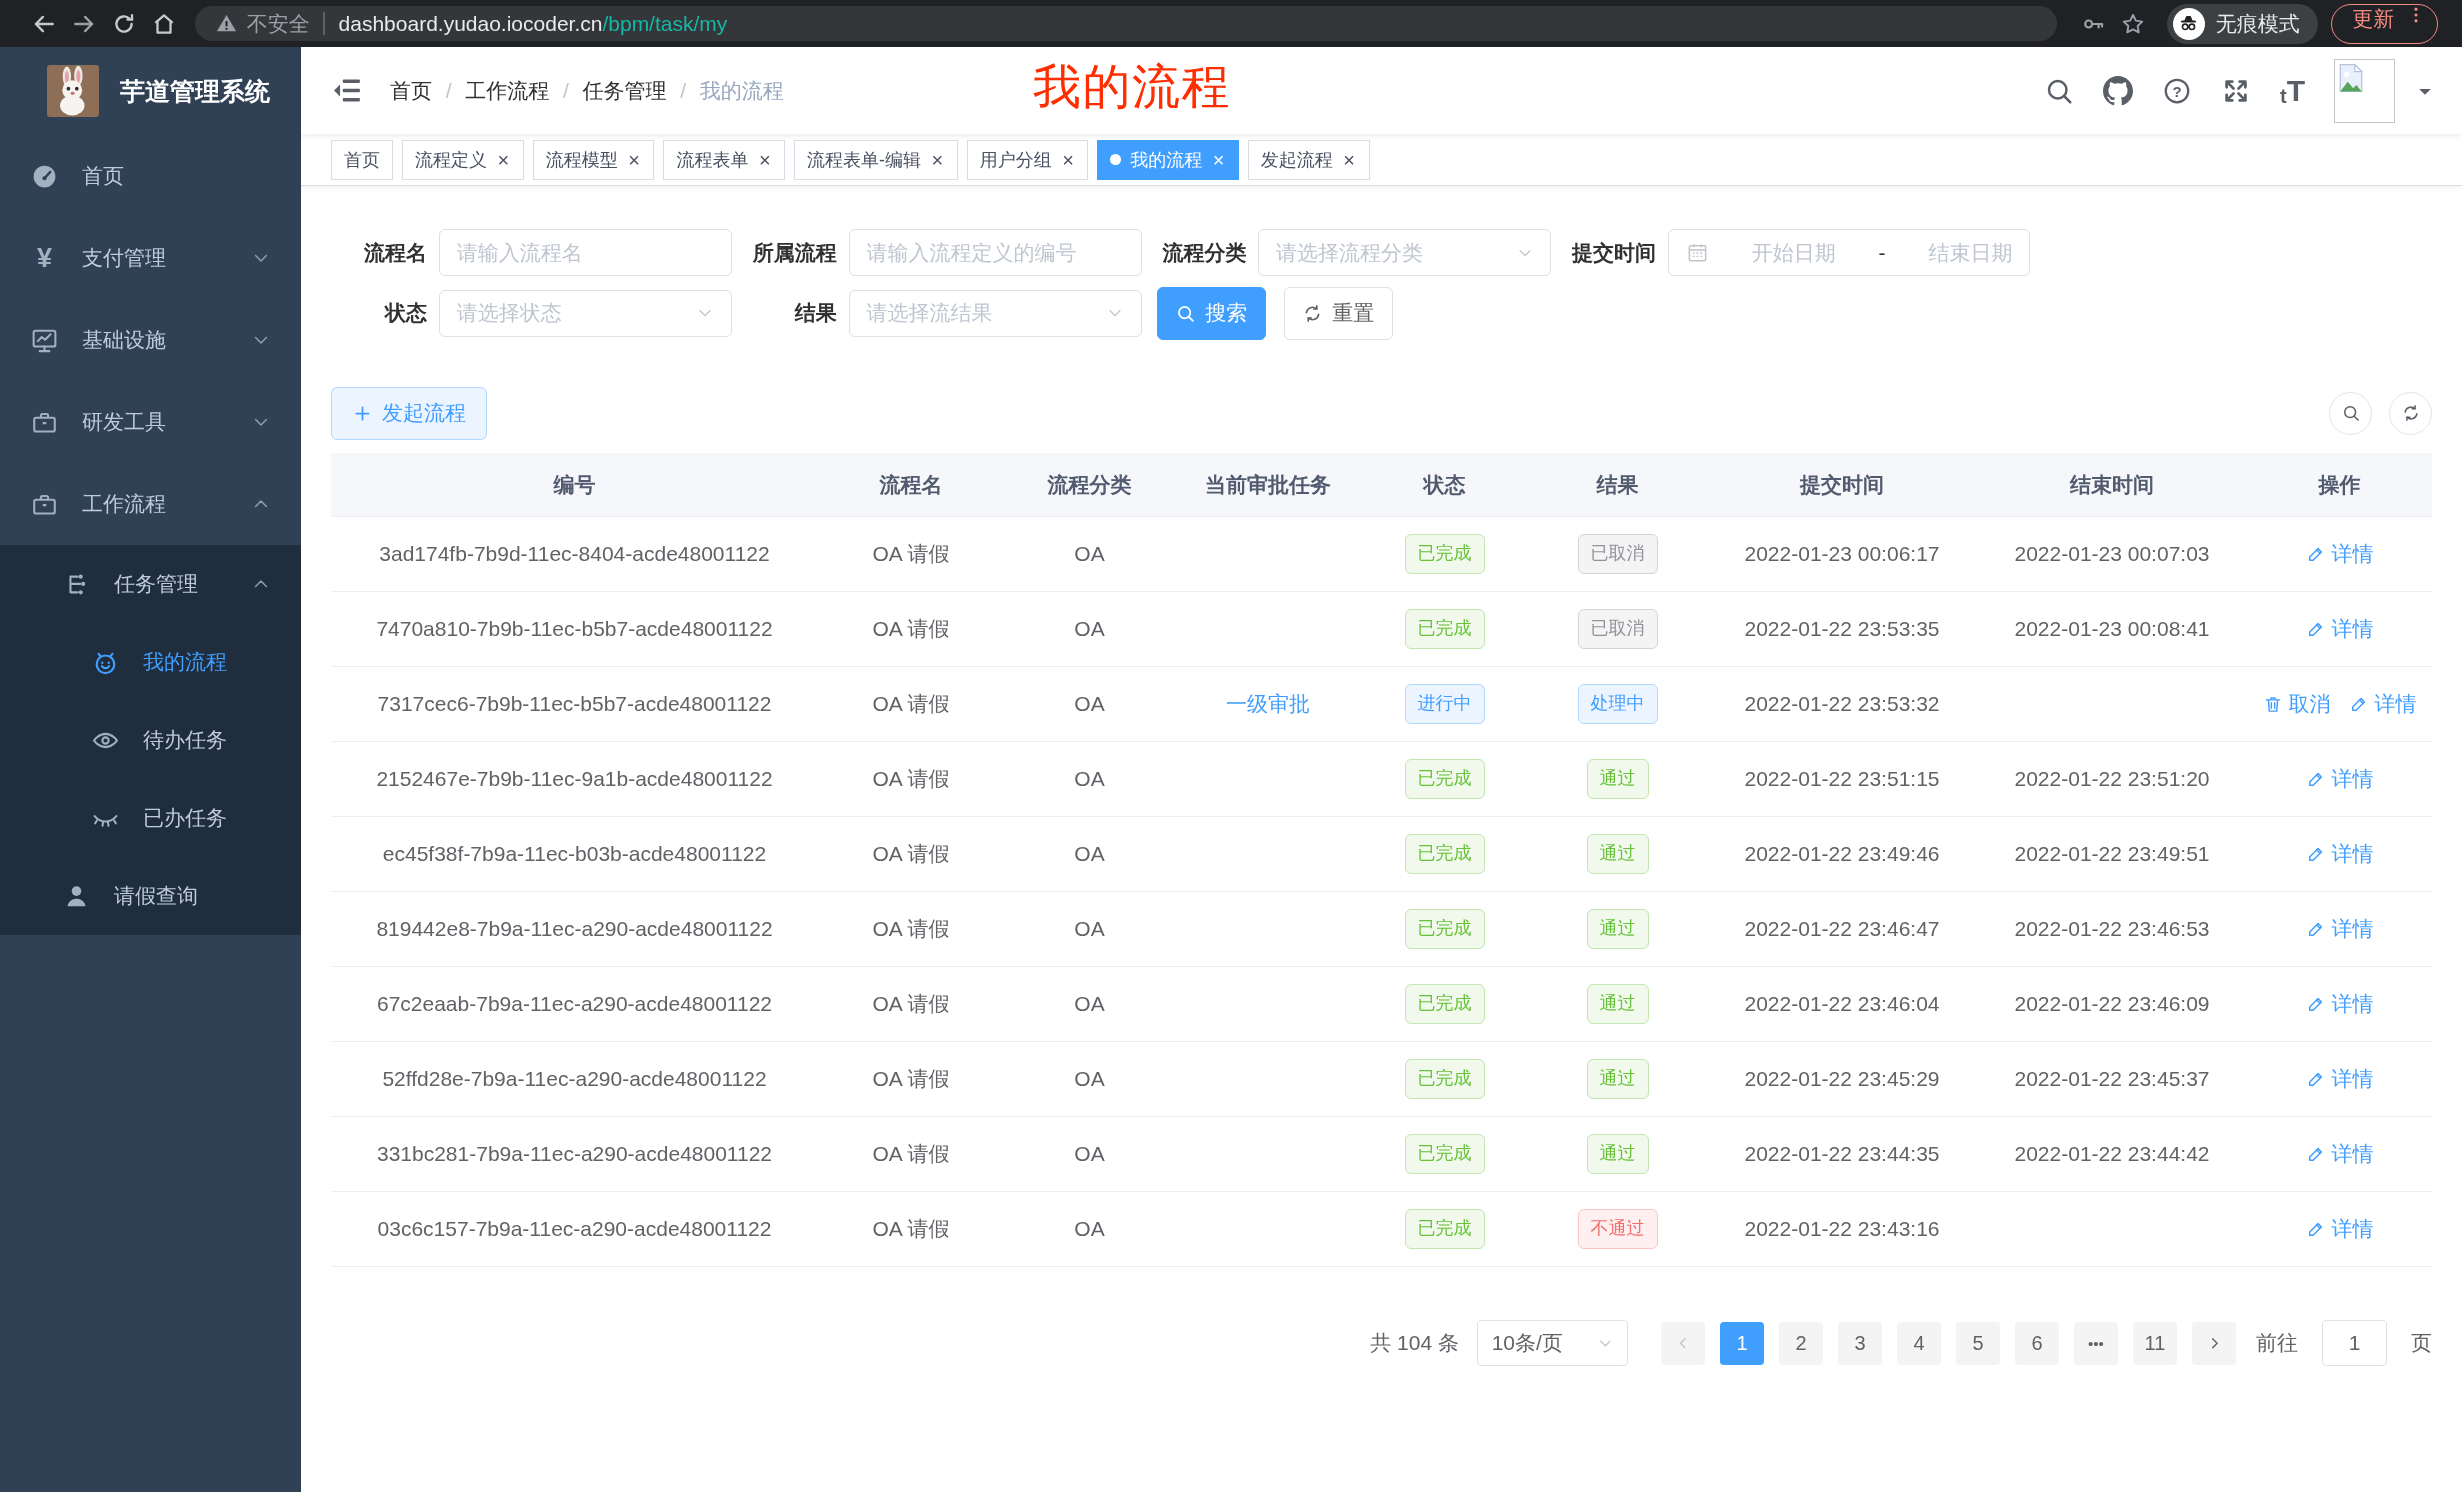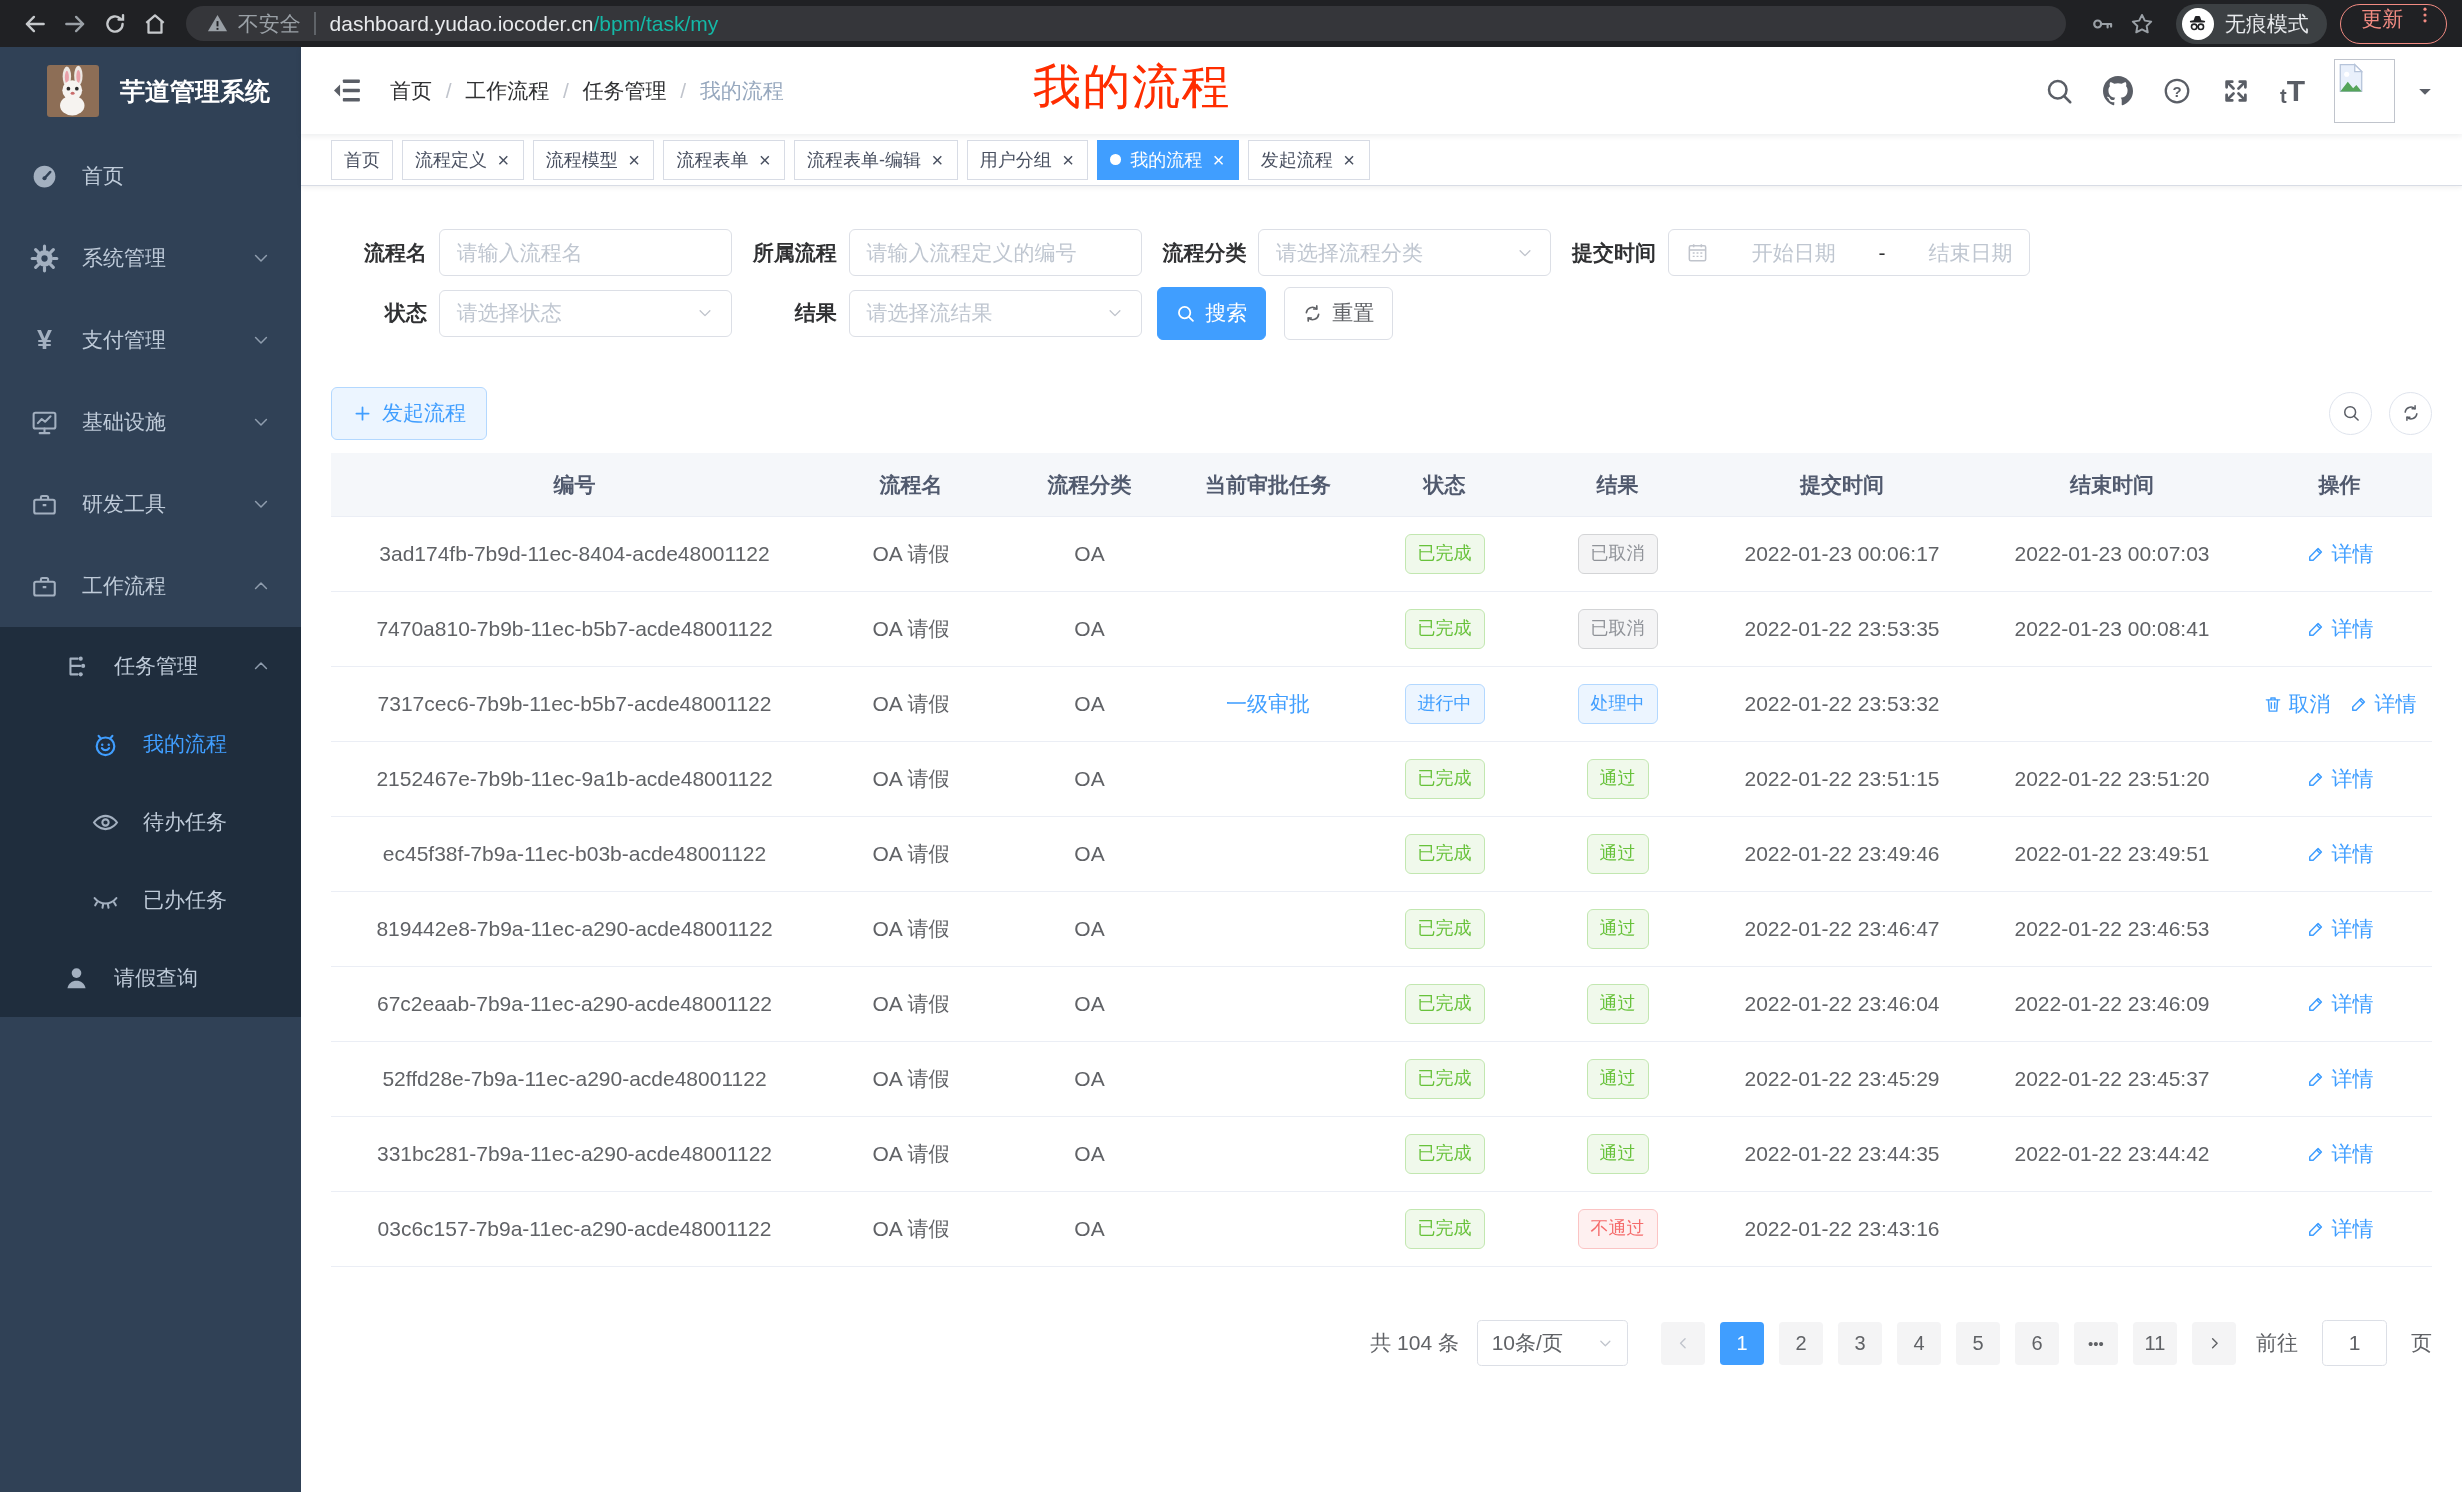--- a/index.html
+++ b/index.html
@@ -1,21 +1,21 @@
 <!DOCTYPE html>
 <html style="font-size:12px"><head>
 <meta charset="utf-8">
 <style>
   * { box-sizing: border-box; margin: 0; padding: 0; }
   html,body { width:2462px; height:1493px; overflow:hidden; background:#fff;
     font-family:"Liberation Sans","DejaVu Sans",sans-serif; }
   svg { display:block; }
 
   
-  .chrome { height:47px; background:#202124; display:flex; align-items:center; padding:0 15px; }
+  .chrome { height:47px; background:#202124; display:flex; align-items:center; padding:0 24px; }
   .c-btn { width:40px; height:40px; display:flex; align-items:center; justify-content:center; color:#c6c9cc; flex:none; }
   .c-btn svg { width:26px; height:26px; }
   .url-pill { flex:1; height:35px; background:#35363a; border-radius:17.5px; margin:0 16.7px 0 10.7px;
     display:flex; align-items:center; padding:0 20px; font-size:21px; }
   .url-warn { width:23px; height:23px; color:#9aa0a6; margin-right:9px; }
   .url-warn svg { width:23px; height:23px; }
   .sec-label { color:#9aa0a6; margin-right:13.7px; }
   .url-sep { width:1.5px; height:23px; background:#5f6368; margin-right:13.7px; }
   .url-host { color:#e8eaed; }
   .url-path { color:#14b8a6; }
@@ -240,35 +240,20 @@
             <svg viewBox="0 0 24 24">
               <circle cx="12" cy="12" r="9" fill="currentColor"></circle>
               <path d="M12 13.5 16.8 8.2" stroke="#304156" stroke-width="2" stroke-linecap="round"></path>
               <circle cx="12" cy="13.5" r="1.7" fill="#304156"></circle>
             </svg>
           </span>
           <span>首页</span>
         </div>
         <div class="menu-item lvl0">
           <span class="mi-icon">
-            <svg viewBox="0 0 24 24">
-              <path d="M12 1.8v3M12 19.2v3M1.8 12h3M19.2 12h3M4.7 4.7l2.2 2.2M17.1 17.1l2.2 2.2M19.3 4.7l-2.2 2.2M7 17.1l-2.3 2.2" stroke="currentColor" stroke-width="2.6" stroke-linecap="round"></path>
-              <circle cx="12" cy="12" r="6.8" fill="currentColor"></circle>
-              <circle cx="12" cy="12" r="2.6" fill="#304156"></circle>
-            </svg>
-          </span>
-          <span>系统管理</span>
-          <span class="arrow">
-            <svg viewBox="0 0 24 24" fill="none" stroke="currentColor" stroke-width="1.8" stroke-linecap="round" stroke-linejoin="round">
-              <path d="M5.5 9 12 15.5 18.5 9"></path>
-            </svg>
-          </span>
-        </div>
-        <div class="menu-item lvl0">
-          <span class="mi-icon">
             <span class="yen">¥</span>
           </span>
           <span>支付管理</span>
           <span class="arrow">
             <svg viewBox="0 0 24 24" fill="none" stroke="currentColor" stroke-width="1.8" stroke-linecap="round" stroke-linejoin="round">
               <path d="M5.5 9 12 15.5 18.5 9"></path>
             </svg>
           </span>
         </div>
         <div class="menu-item lvl0">

